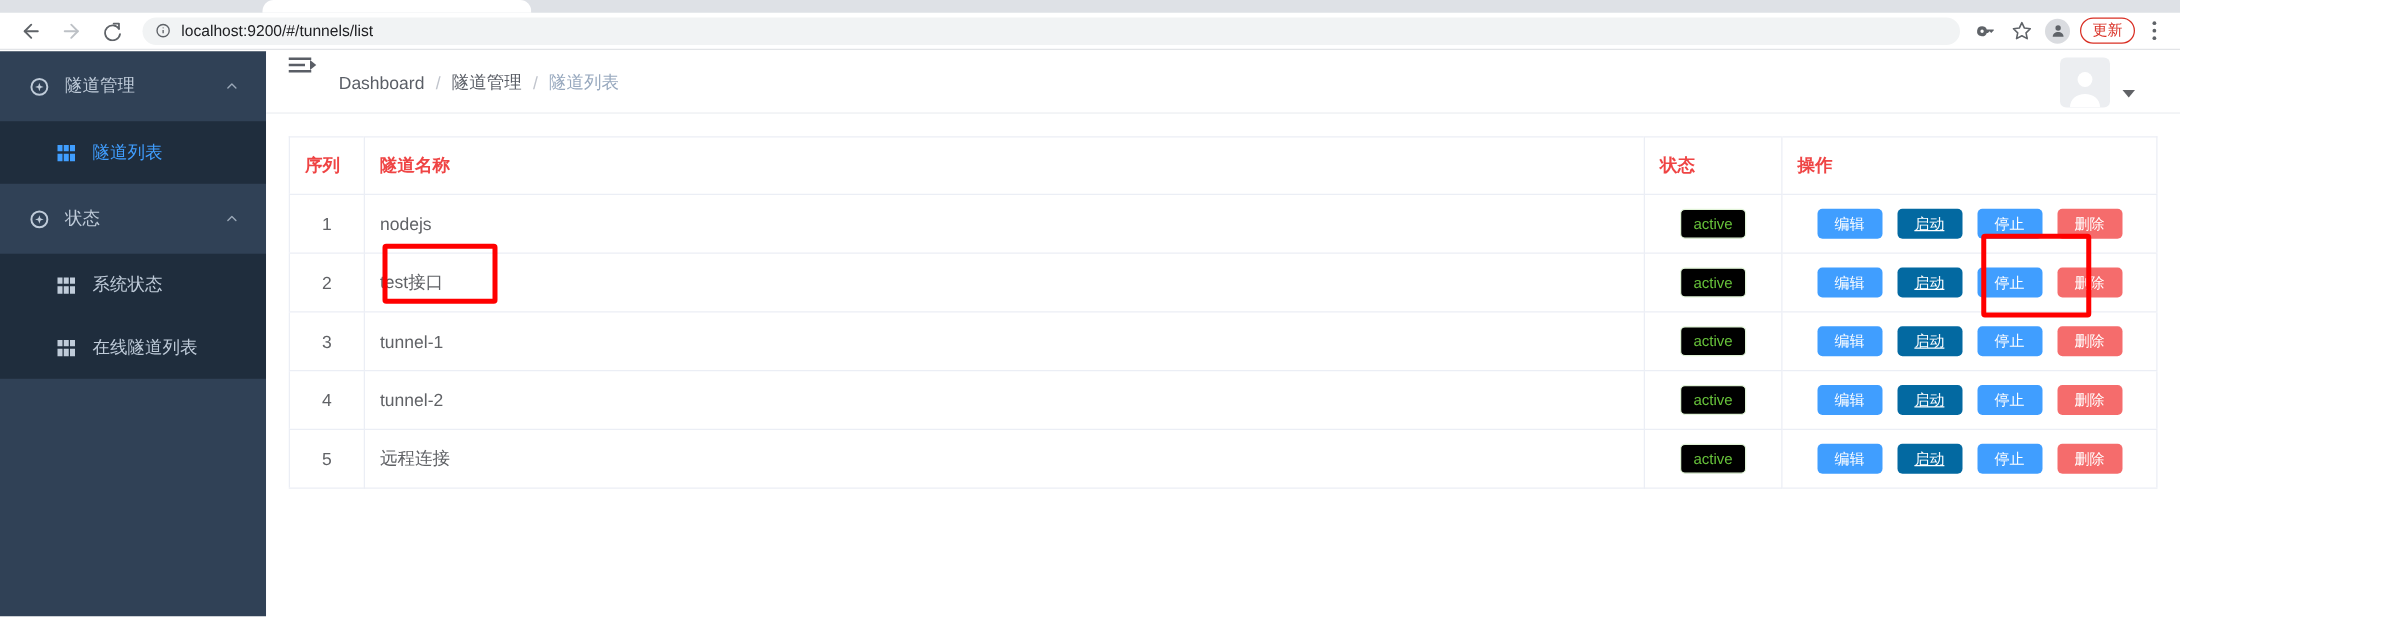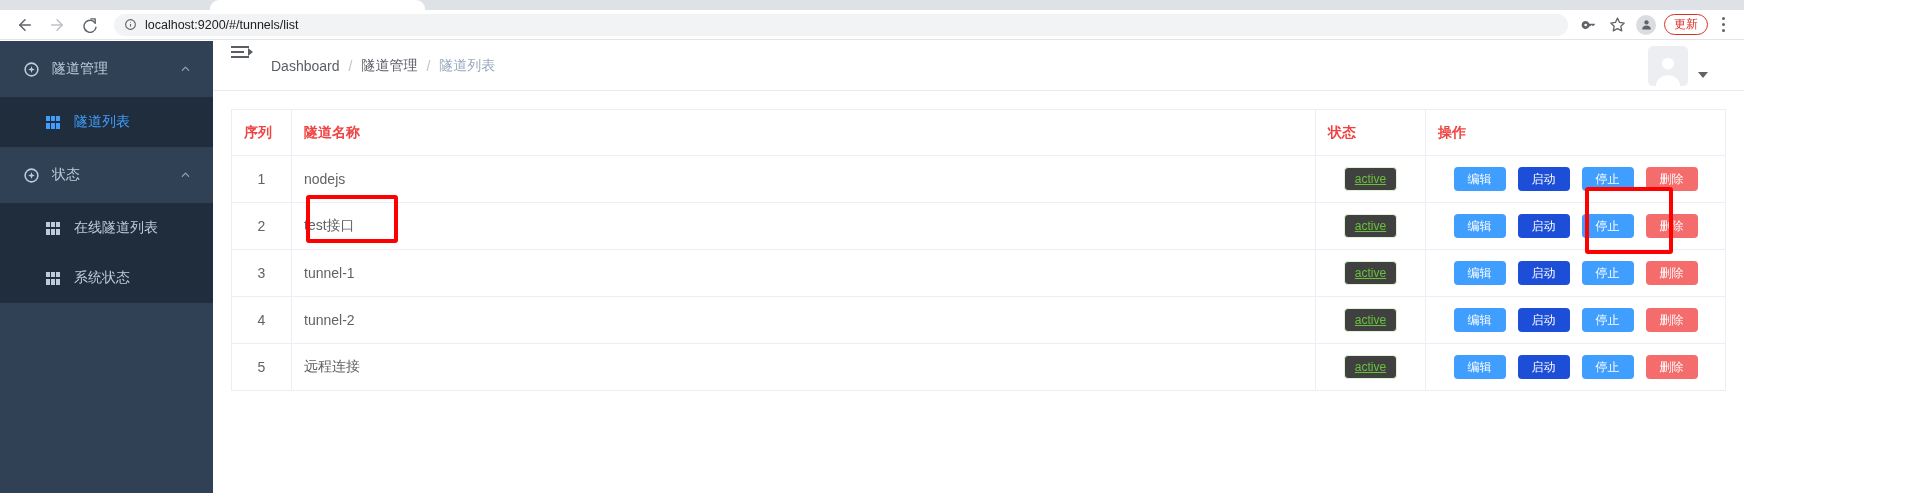--- a/index.html
+++ b/index.html
@@ -252,40 +252,39 @@
   .col-state { width: 110px; }
   .col-ops { width: 300px; }
   th.c, td.c { text-align: center; }
 
   .tag-active {
     display: inline-block;
     height: 24px; line-height: 22px;
     padding: 0 10px;
     font-size: 12px;
     color: #67c23a;
-    background: #404040;
+    background: #000000;
     border: 1px solid #e1f3d8;
     border-radius: 4px;
-    text-decoration: underline;
   }
   .ops { display: flex; gap: 12px; justify-content: center; align-items: center; }
   .btn {
     height: 24px;
     min-width: 52px;
     border: none;
     border-radius: 4px;
     color: #ffffff;
     font-size: 12px;
     font-family: inherit;
     padding: 0 10px;
     line-height: 24px;
     text-align: center;
   }
   .btn-primary { background: #409eff; }
-  .btn-success { background: #1d4ed8; }
+  .btn-success { background: #0369a1; text-decoration: underline; }
   .btn-danger  { background: #f56c6c; }
 
   
   .anno {
     position: absolute;
     border: 4px solid #ff0000;
     border-radius: 3px;
     pointer-events: none;
     z-index: 20;
   }
@@ -416,34 +415,34 @@
           <span class="ic">
             <span class="grid-ic">
                 <span></span>
                 <span></span>
                 <span></span>
                 <span></span>
                 <span></span>
                 <span></span>
               </span>
           </span>
-          <span class="lbl">在线隧道列表</span>
+          <span class="lbl">系统状态</span>
         </div>
         <div class="sub-item">
           <span class="ic">
             <span class="grid-ic">
                 <span></span>
                 <span></span>
                 <span></span>
                 <span></span>
                 <span></span>
                 <span></span>
               </span>
           </span>
-          <span class="lbl">系统状态</span>
+          <span class="lbl">在线隧道列表</span>
         </div>
       </div>
 
     </nav>
 
     <main class="main">
 
       <div class="navbar">
         <div class="hamburger">
           <i></i>

